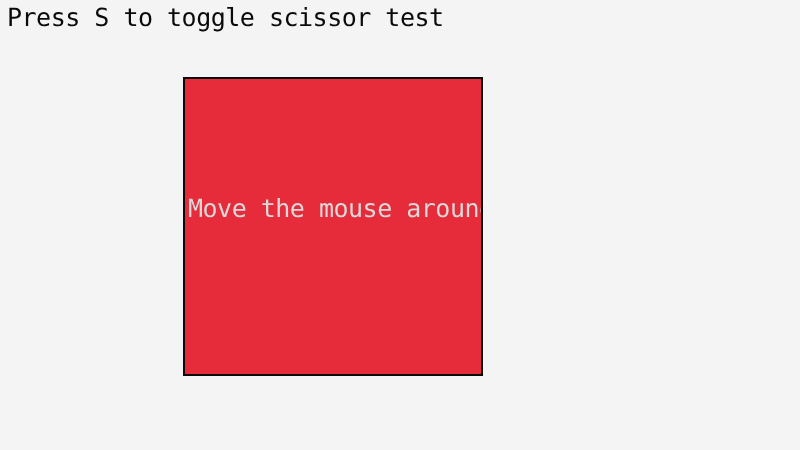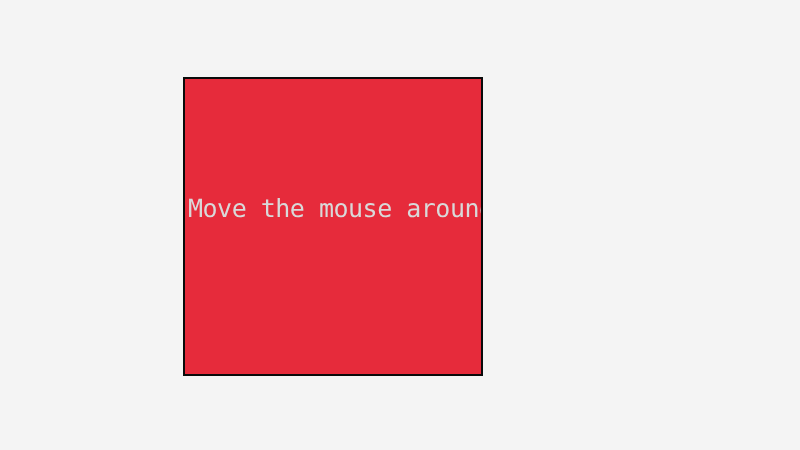--- a/index.html
+++ b/index.html
@@ -64,18 +64,19 @@
     -webkit-font-smoothing: none;
     font-smooth: never;
     text-rendering: geometricPrecision;
   }
 </style>
 </head>
 <body>
 
 <div id="canvas">
 
+  <div id="hud-text">Press S to toggle scissor test</div>
 
   <div id="scissor-rect">
     <div id="scissor-text">Move the mouse around to r</div>
   </div>
 
 </div>
 
 </body></html>

